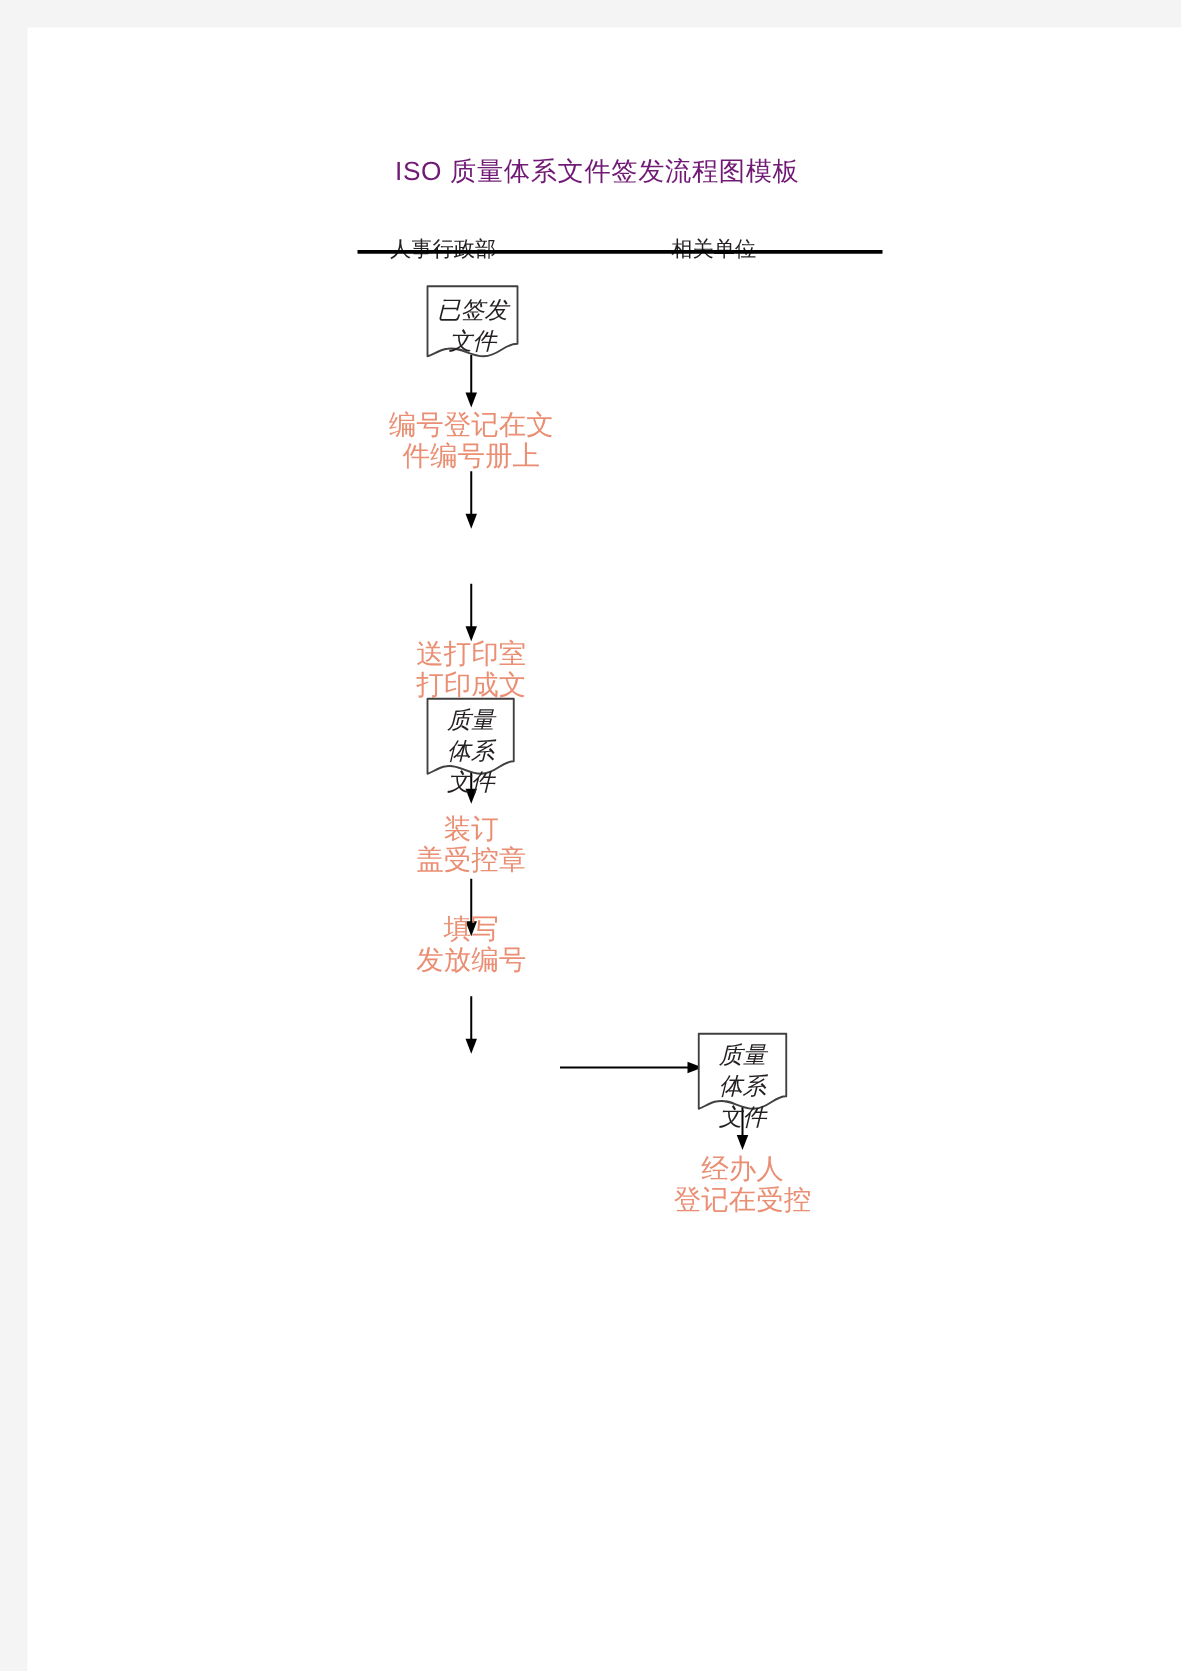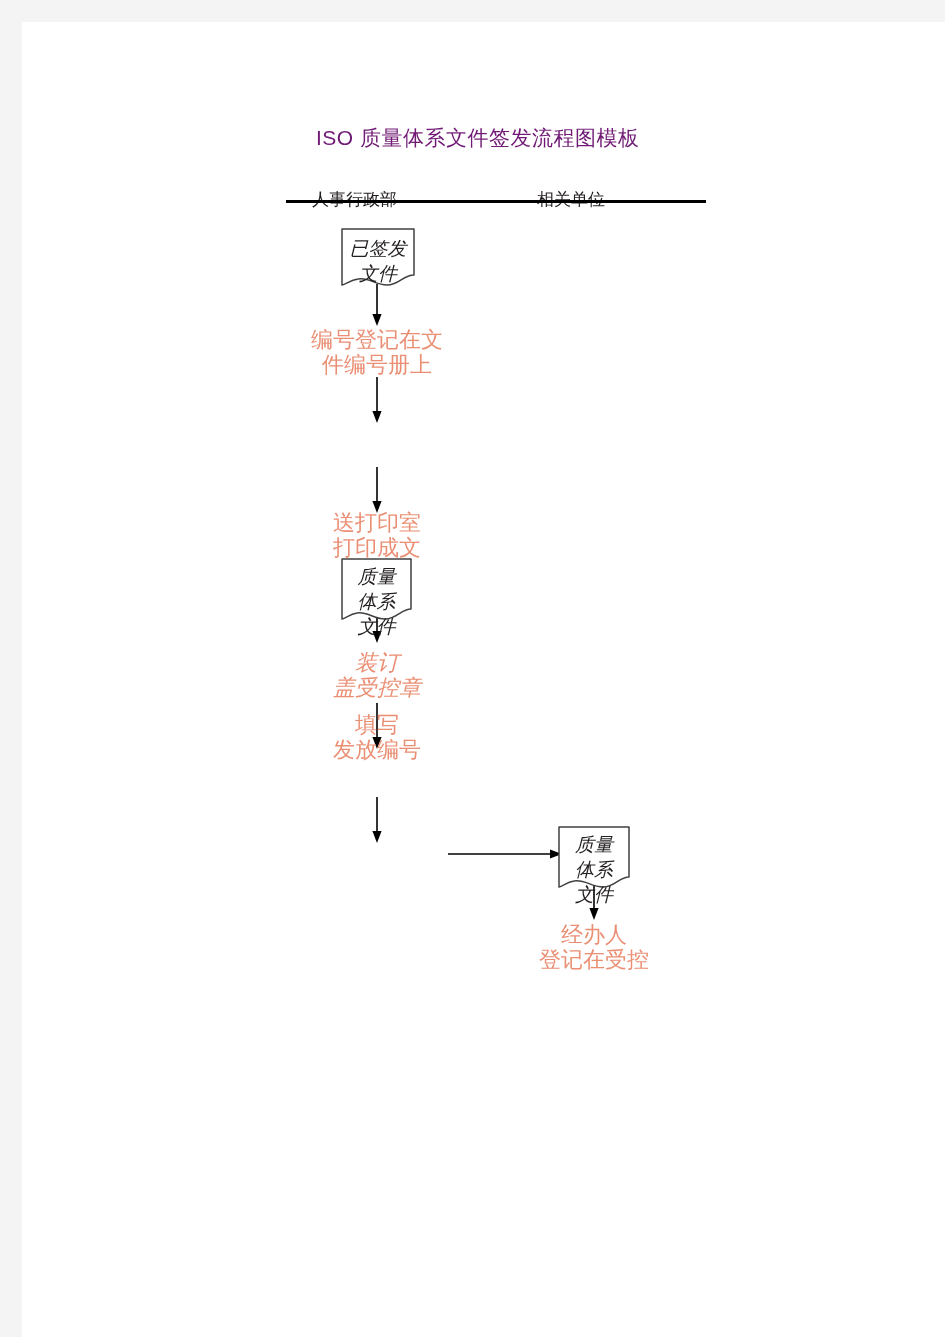--- a/index.html
+++ b/index.html
@@ -184,24 +184,24 @@
 
   <div class="docshape" style="left:319px; top:536px; width:71px; height:68px;">
     <svg width="71" height="68" viewBox="0 0 71 68">
       <path d="M1,1 L70,1 L70,51 C60,51 56,61 44,61 C32,61 26,53 16,55 C9,56 5,60 1,61 Z" fill="#ffffff" stroke="#404040" stroke-width="1.5" stroke-linejoin="round"></path>
     </svg>
     <div class="doclabel" style="top:6px;">质量
 体系
 文件</div>
   </div>
 
-  <div class="proc" style="left:275px; top:628px; width:160px;font-style:italic;">装订
+  <div class="proc" style="left:275px; top:628px; width:160px;">装订
 盖受控章</div>
 
-  <div class="proc" style="left:275px; top:690px; width:160px;">填写
+  <div class="proc" style="left:275px; top:708px; width:160px;">填写
 发放编号</div>
 
 
   <div class="docshape" style="left:536px; top:804px; width:72px; height:68px;">
     <svg width="72" height="68" viewBox="0 0 72 68">
       <path d="M1,1 L71,1 L71,51 C61,51 57,61 45,61 C33,61 27,53 16,55 C9,56 5,60 1,61 Z" fill="#ffffff" stroke="#404040" stroke-width="1.5" stroke-linejoin="round"></path>
     </svg>
     <div class="doclabel" style="top:6px;">质量
 体系
 文件</div>

